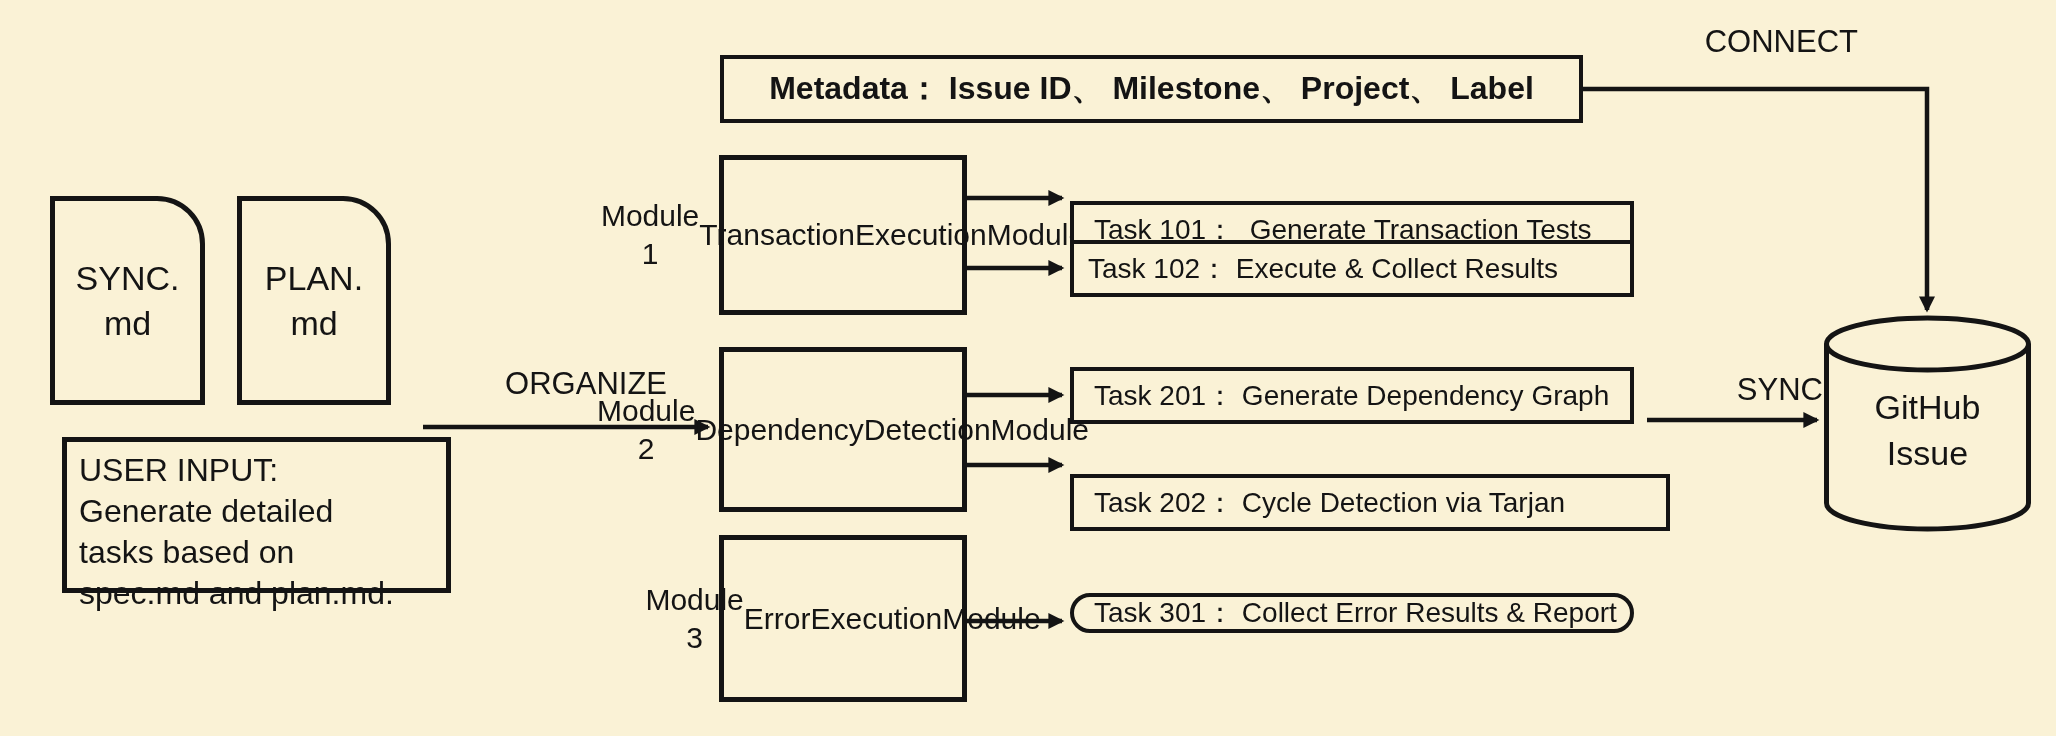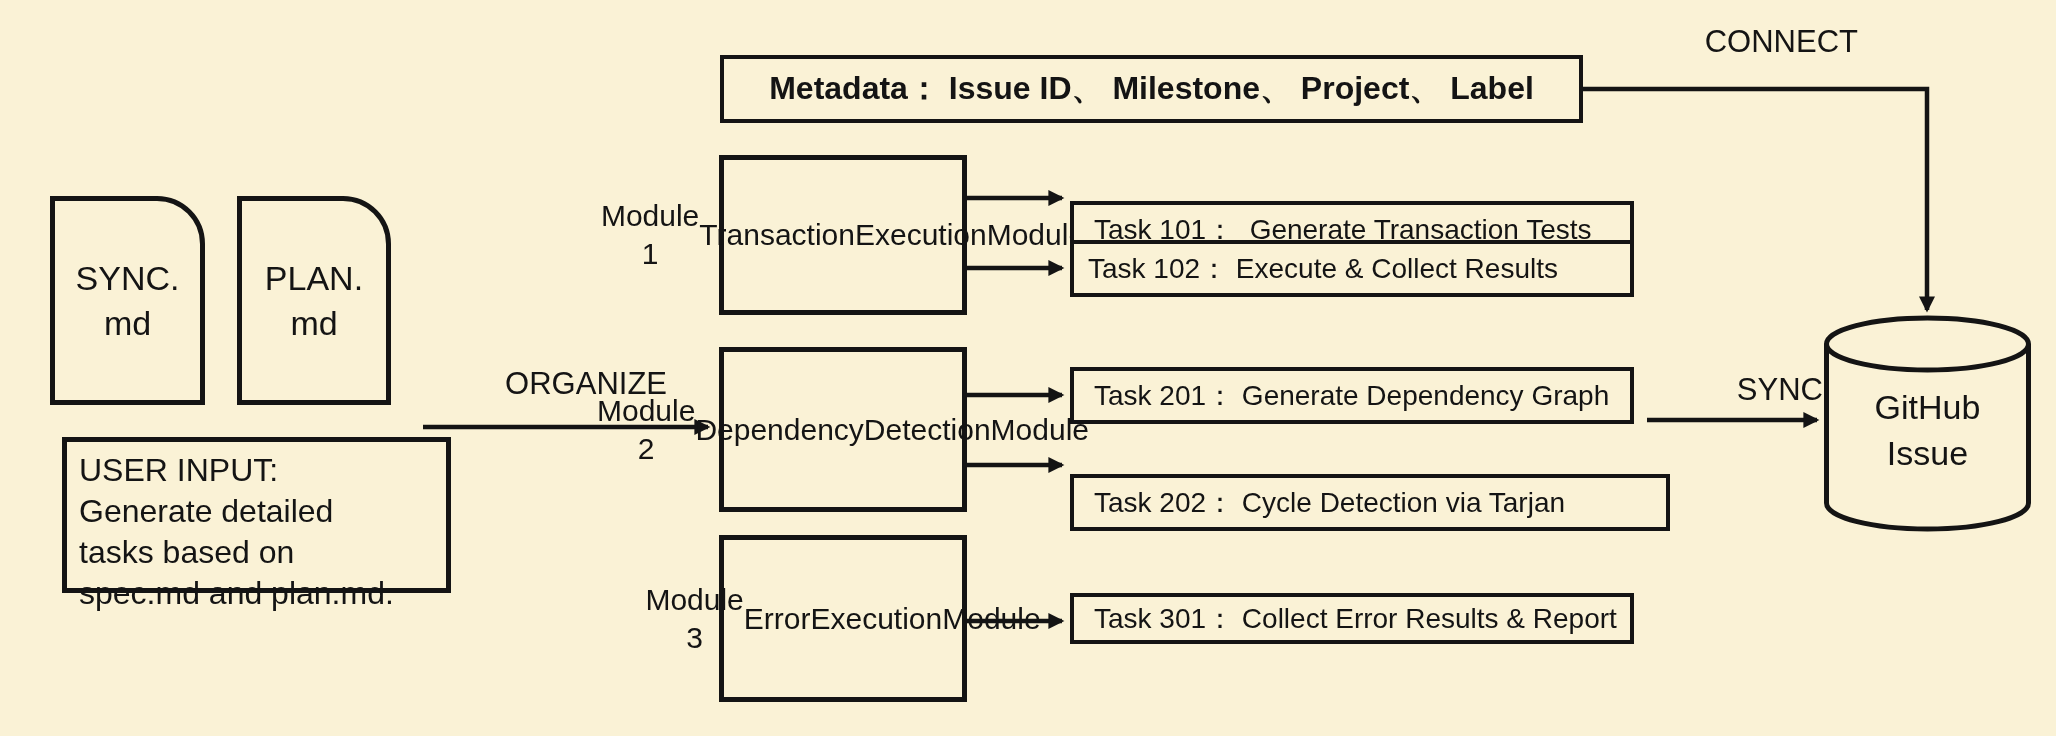--- a/index.html
+++ b/index.html
@@ -98,21 +98,21 @@
   <div class="box task" style="left:1070px;top:437px;width:600px;height:57px;margin-top:37px;">
     <span>Task 202： Cycle Detection via Tarjan</span>
   </div>
 
   <div class="box thick module" style="left:719px;top:535px;width:248px;height:167px;text-align:center;">
     <div>Module 3</div>
     <div>Error</div>
     <div>Execution</div>
     <div>Module</div>
   </div>
-  <div class="box task" style="left:1070px;top:593px;width:564px;height:51px;">
+  <div class="box task" style="left:1070px;top:593px;width:564px;height:40px;border-radius:20px;">
     <span>Task 301： Collect Error Results &amp; Report</span>
   </div>
 
   <div class="dbtext" style="left:1835px;top:384px;width:185px;">
     <div>GitHub</div>
     <div>Issue</div>
   </div>
 
 </div>
 

